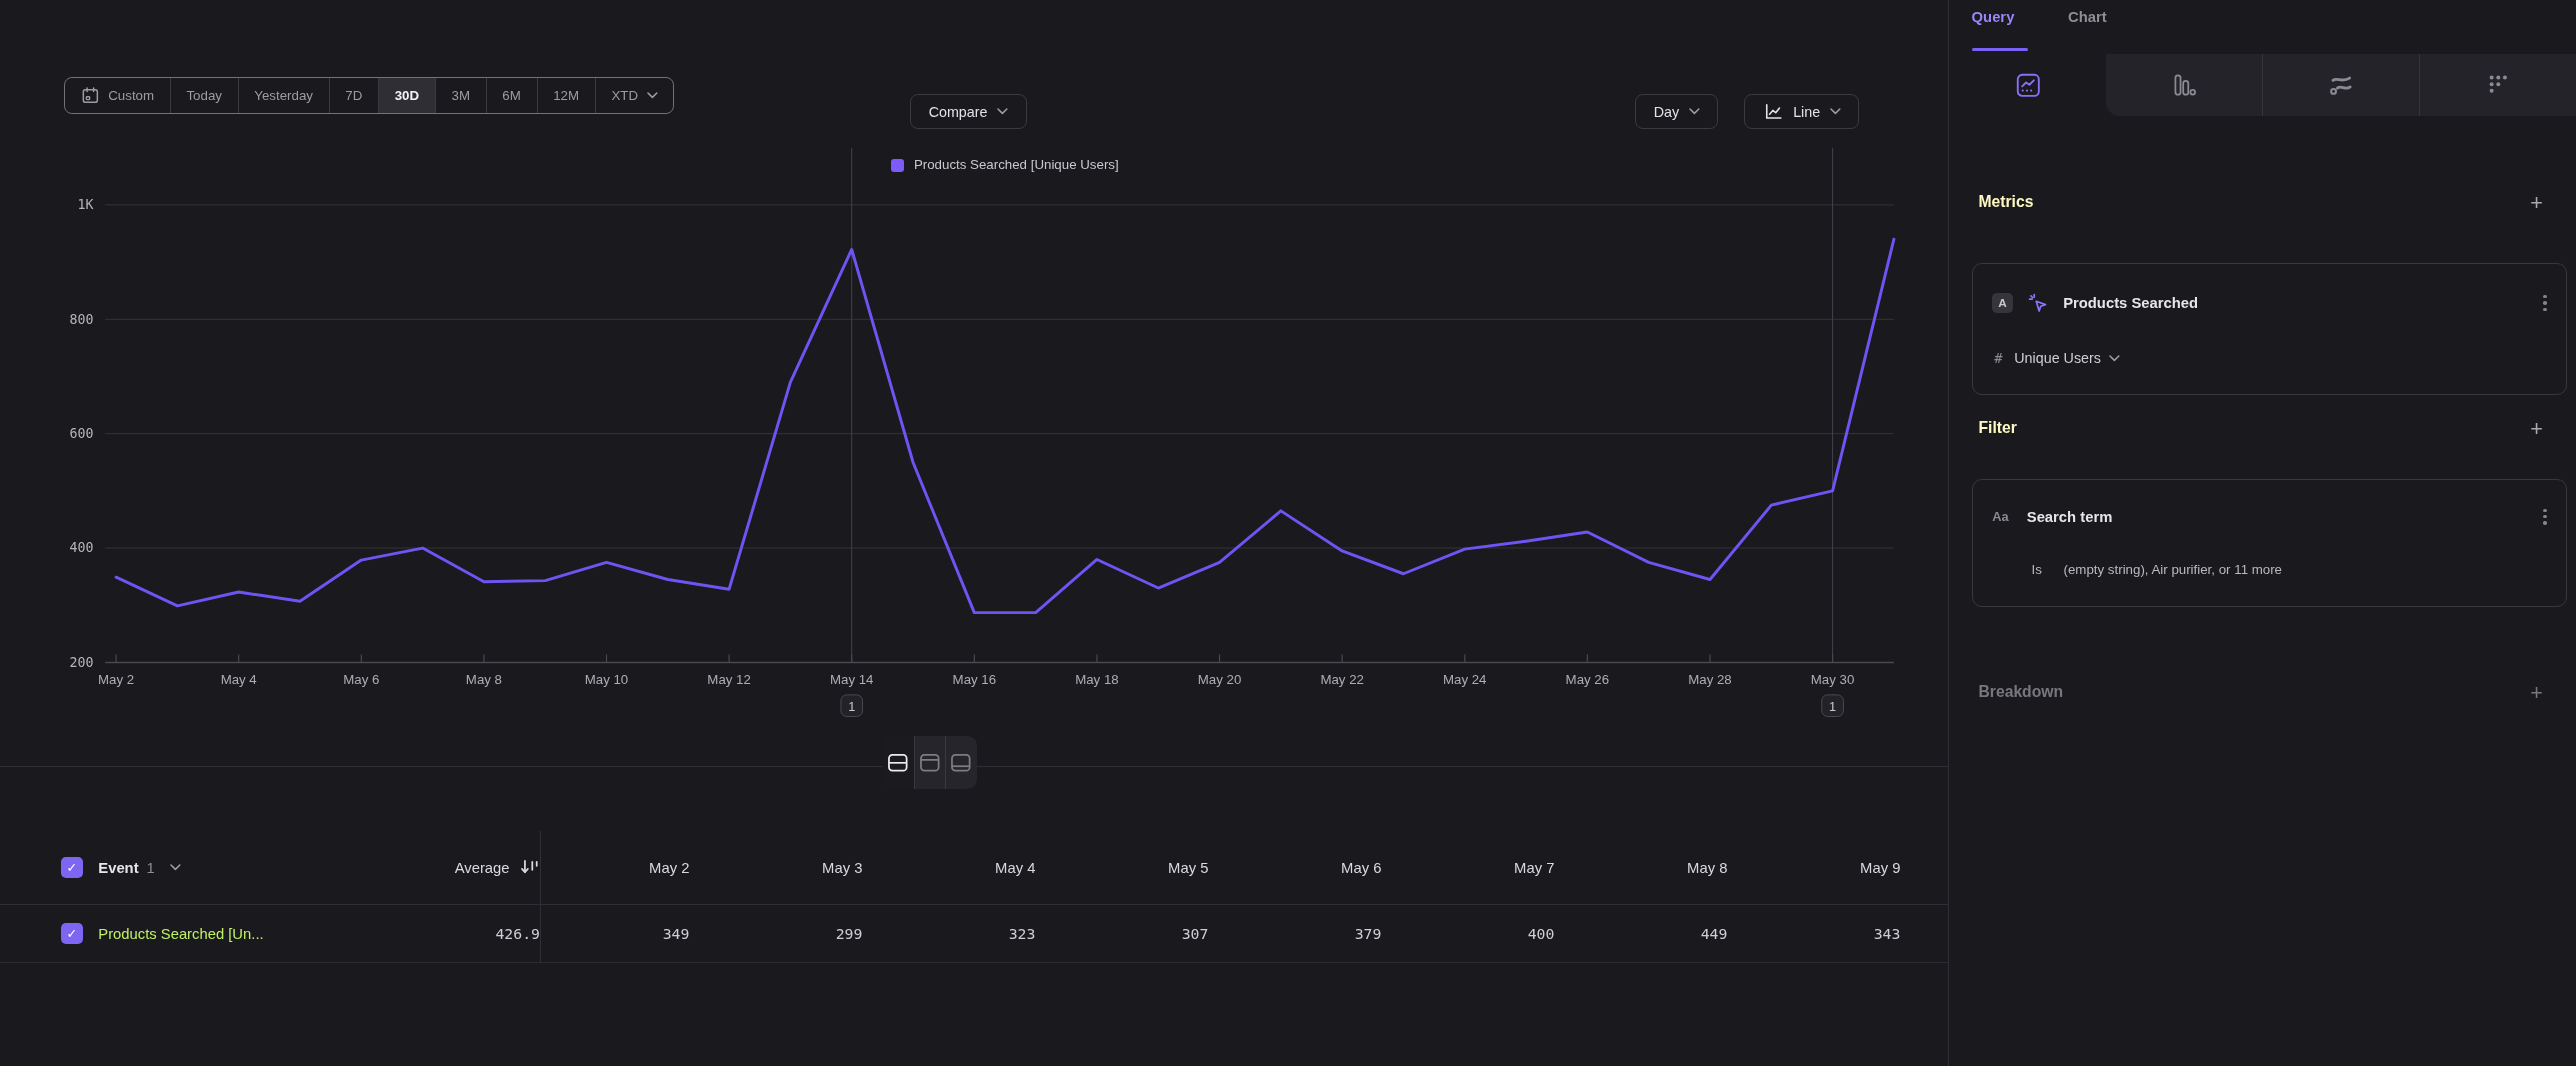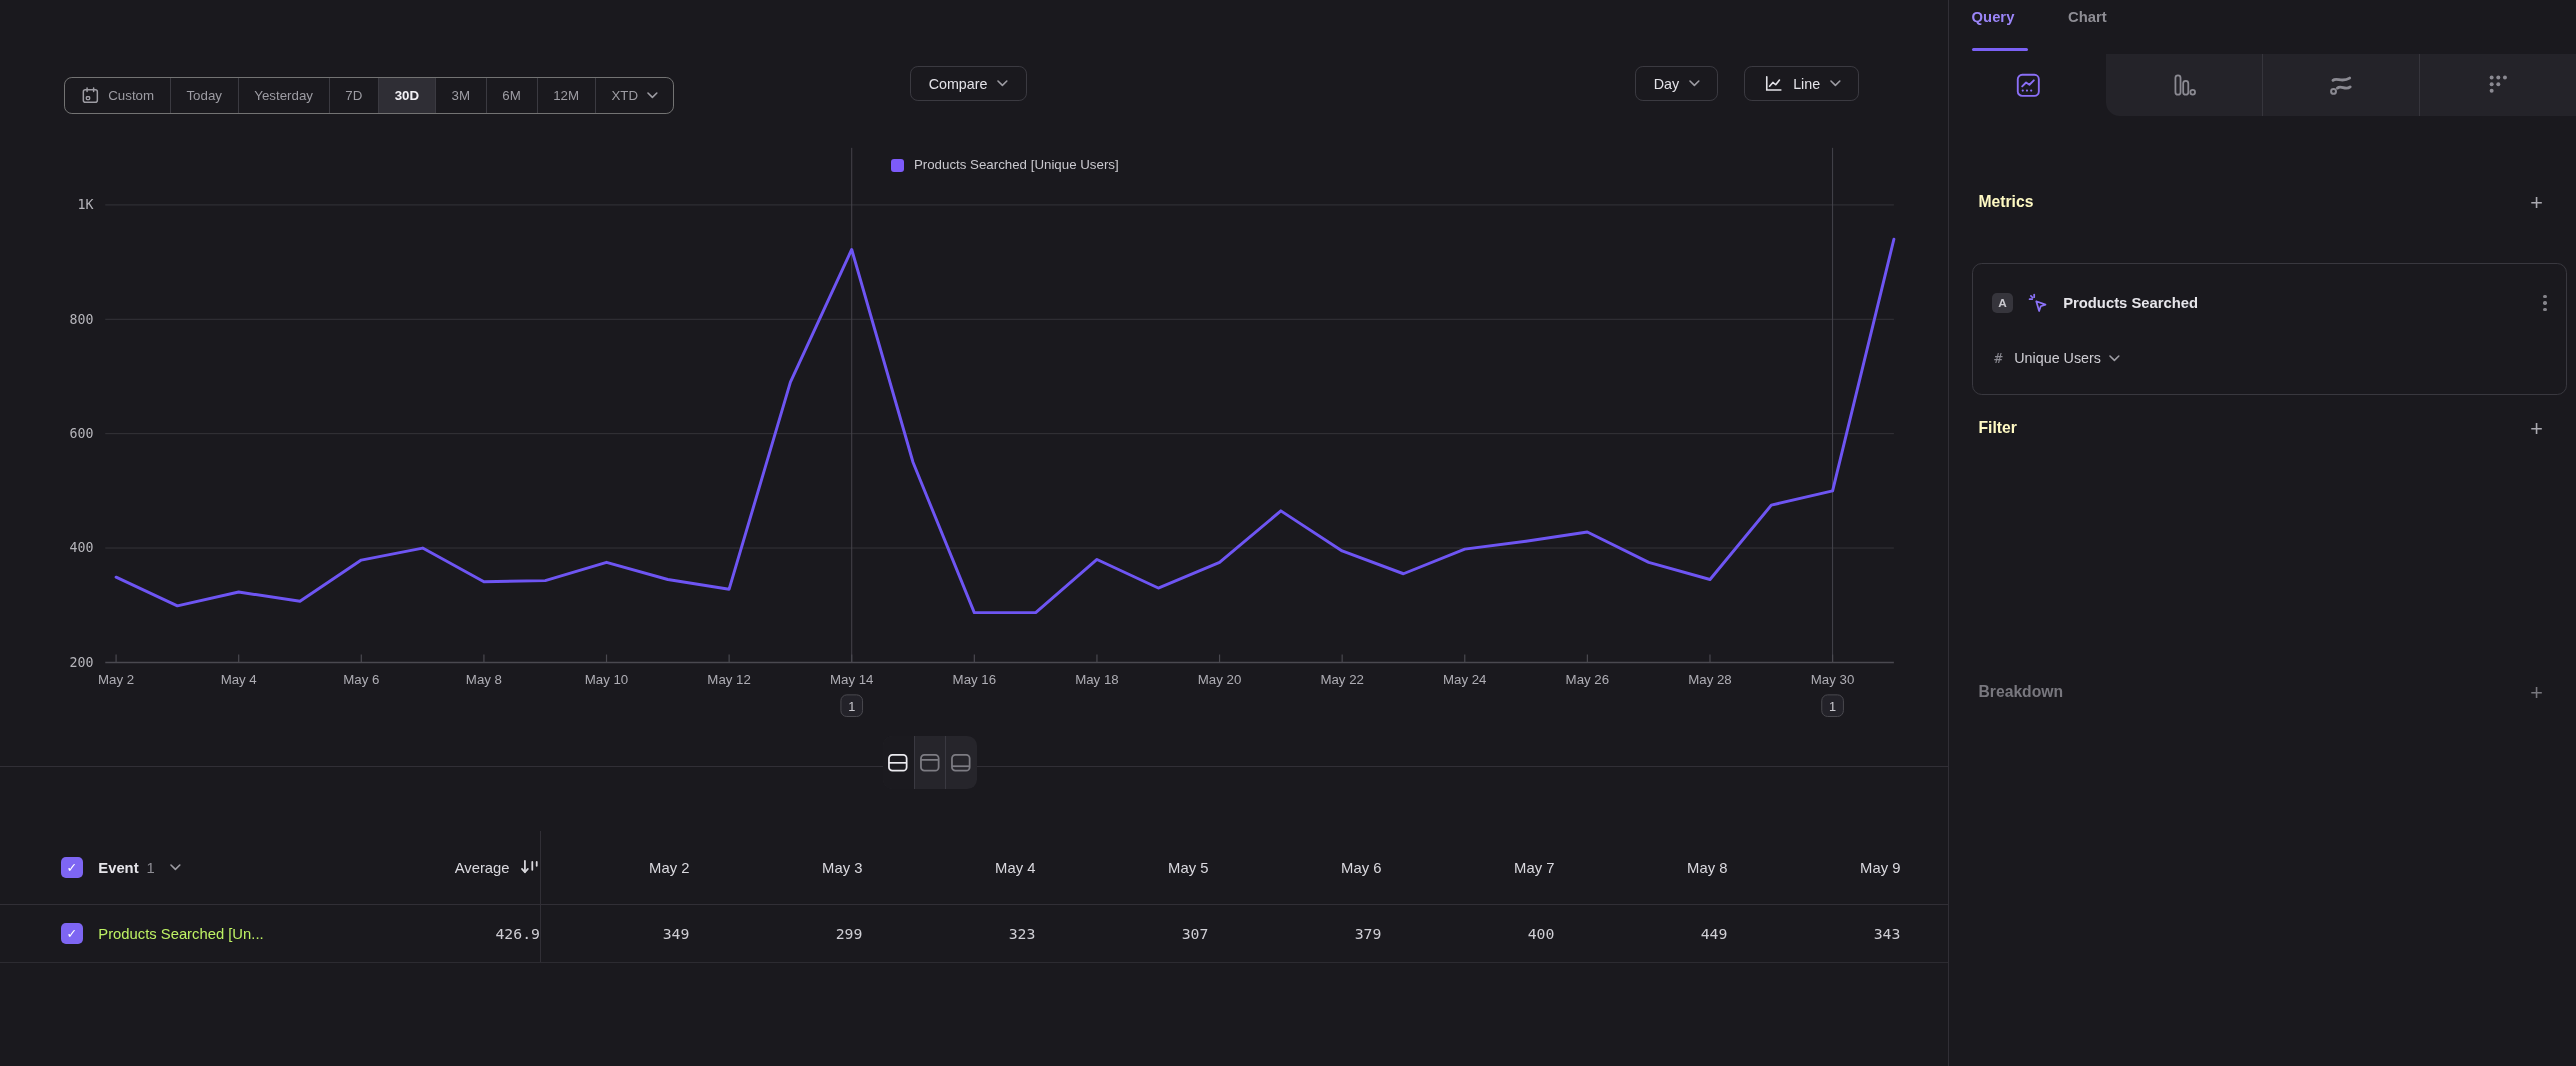--- a/index.html
+++ b/index.html
@@ -6,21 +6,21 @@
   .app{position:relative;width:2576px;height:1067px;background:#1a191e;overflow:hidden;
        font-family:"Liberation Sans","DejaVu Sans",sans-serif;color:#d9d8dd;}
 
   
   .range-group{position:absolute;left:64px;top:77px;height:35px;display:flex;align-items:stretch;
                border:1px solid #737373;border-radius:7.9px;overflow:hidden;}
   .range-btn{display:flex;align-items:center;gap:8.9px;padding:0 15.7px;font-size:13.3px;color:#9d9ca3;
              border-right:1px solid #3b3a41;cursor:pointer;white-space:nowrap;background:transparent;}
   .range-btn:last-child{border-right:none;}
   .range-btn.sel{background:#2f2e35;color:#f2f1f5;font-weight:700;}
-  .pill-btn{position:absolute;top:66px;height:35px;display:flex;align-items:center;gap:9.8px;
+  .pill-btn{position:absolute;top:94px;height:35px;display:flex;align-items:center;gap:9.8px;
             padding:0 17.7px;border:1px solid #3b3a41;border-radius:7.9px;font-size:14.3px;color:#e3e2e8;
             background:transparent;box-sizing:border-box;cursor:pointer;}
   .chev{display:inline-block;color:#9d9ca3;line-height:0;}
   .icon{display:inline-block;line-height:0;}
 
   
   .legend{position:absolute;left:116px;top:157px;width:1778px;display:flex;justify-content:center;
           align-items:flex-end;gap:9.8px;font-size:13.3px;color:#c9c8ce;}
   .swatch{width:12.8px;height:12.8px;border-radius:3px;}
 
@@ -374,18 +374,33 @@
             <svg width="10.8" height="6.9" viewBox="0 0 11 7">
                 <polyline points="1,1 5.5,5.5 10,1" fill="none" stroke="currentColor" stroke-width="1.6" stroke-linecap="round" stroke-linejoin="round"></polyline>
               </svg>
           </span>
         </span>
       </div>
     </div>
 
     <div class="sec-title" style="top:419px;">Filter</div>
     <div class="plus-btn" style="top:417px;">+</div>
+    <div class="card" style="top:479px;height:128px;">
+      <div class="card-row">
+        <span class="badge-aa">Aa</span>
+        <span class="card-title">Search term</span>
+        <span class="kebab">
+            <i></i>
+            <i></i>
+            <i></i>
+          </span>
+      </div>
+      <div class="card-row filter-sub">
+        <span class="op">Is</span>
+        <span class="op">(empty string), Air purifier, or 11 more</span>
+      </div>
+    </div>
 
     <div class="sec-title dim" style="top:683px;">Breakdown</div>
     <div class="plus-btn" style="top:681px;color:#78777e;">+</div>
   </div>
 </div>
 
 
 </body></html>

